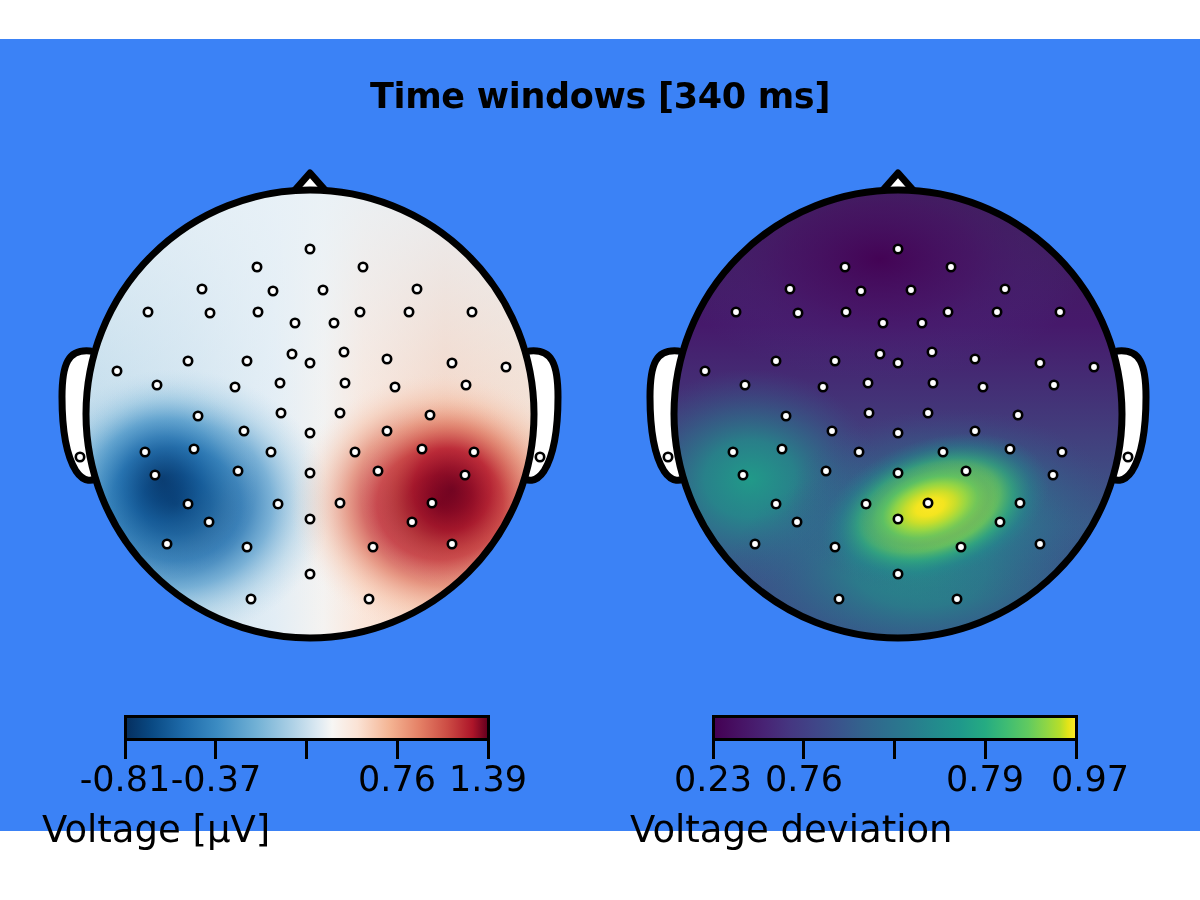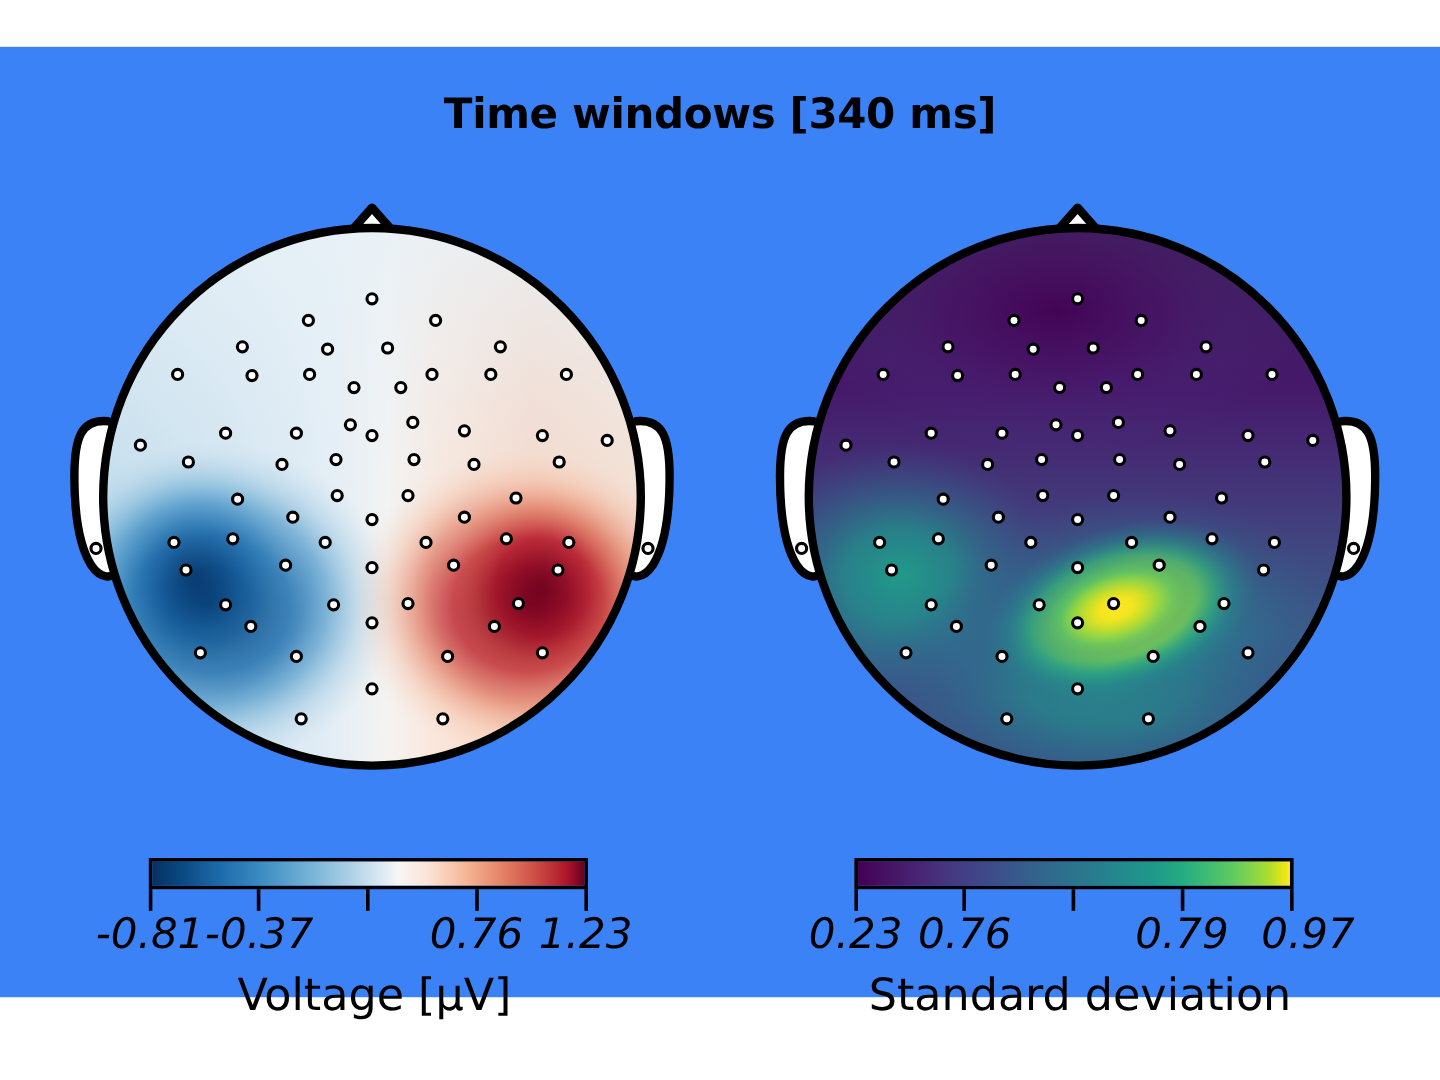--- a/index.html
+++ b/index.html
@@ -137,28 +137,27 @@
   }
   .cbar-labels .tlabel {
     position: absolute;
     top: 0;
     width: 120px;
     margin-left: -60px;
     text-align: center;
     font-size: 35px;
     line-height: 44px;
     white-space: nowrap;
-    font-style: italic;
   }
   .cbar-title {
     position: absolute;
     left: 0;
     top: 108px;
     width: 540px;
-    text-align: center;
+    text-align: left;
     font-size: 37px;
     line-height: 46px;
     white-space: nowrap;
   }
 </style>
 </head>
 <body>
 
 <div id="figure">
 
@@ -426,21 +425,21 @@
       <div class="tick" style="left:0px"></div>
       <div class="tick" style="left:90px"></div>
       <div class="tick" style="left:181px"></div>
       <div class="tick" style="left:272px"></div>
       <div class="tick" style="left:363px"></div>
     </div>
     <div class="cbar-labels">
       <div class="tlabel" style="left:83px">-0.81</div>
       <div class="tlabel" style="left:174px">-0.37</div>
       <div class="tlabel" style="left:355px">0.76</div>
-      <div class="tlabel" style="left:446px">1.23</div>
+      <div class="tlabel" style="left:446px">1.39</div>
     </div>
     <div class="cbar-title">Voltage [µV]</div>
   </div>
 
   <div class="cbar-wrap" id="cbar-right">
     <div class="cbar-bar">
       <div class="cbar-grad-viridis"></div>
     </div>
     <div class="cbar-ticks">
       <div class="tick" style="left:0px"></div>
@@ -448,16 +447,16 @@
       <div class="tick" style="left:181px"></div>
       <div class="tick" style="left:272px"></div>
       <div class="tick" style="left:363px"></div>
     </div>
     <div class="cbar-labels">
       <div class="tlabel" style="left:83px">0.23</div>
       <div class="tlabel" style="left:174px">0.76</div>
       <div class="tlabel" style="left:355px">0.79</div>
       <div class="tlabel" style="left:460px">0.97</div>
     </div>
-    <div class="cbar-title">Standard deviation</div>
+    <div class="cbar-title">Voltage deviation</div>
   </div>
 
 </div>
 
 </body></html>

